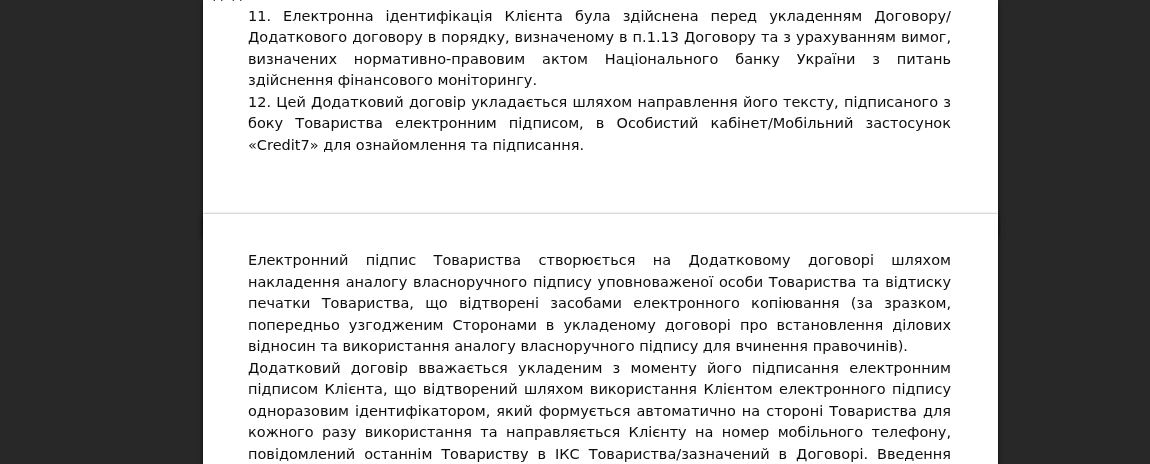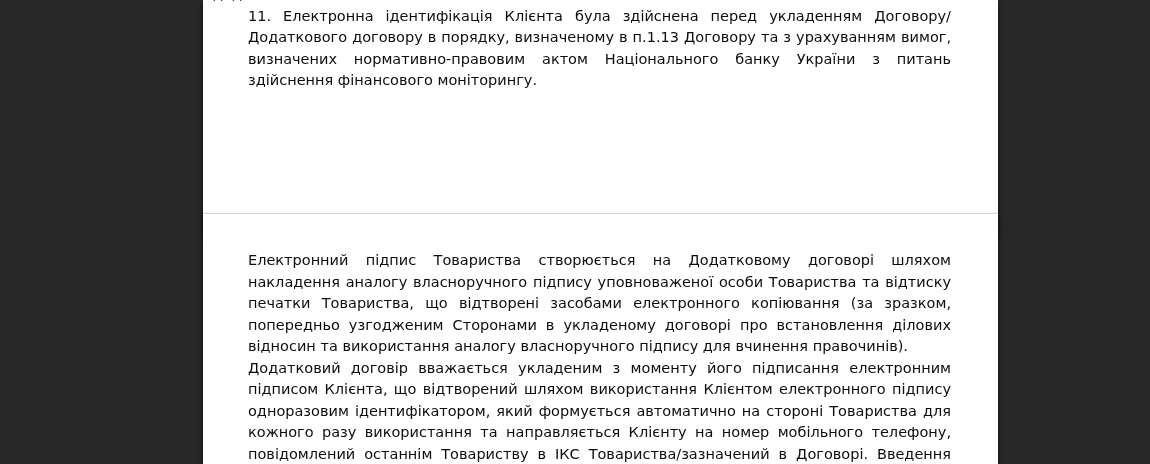--- a/index.html
+++ b/index.html
@@ -57,20 +57,21 @@
 </style>
 </head>
 <body>
 
 <div class="viewer">
 
   <div class="page page-1">
     <div class="page-text">
       <span class="clipped-fragment">додаткового</span>
       <p class="para">11. Електронна ідентифікація Клієнта була здійснена перед укладенням Договору/Додаткового договору в порядку, визначеному в п.1.13 Договору та з урахуванням вимог, визначених нормативно-правовим актом Національного банку України з питань здійснення фінансового моніторингу.</p>
+      <p class="para">12. Цей Додатковий договір укладається шляхом направлення його тексту, підписаного з боку Товариства електронним підписом, в Особистий кабінет/Мобільний застосунок «Credit7» для ознайомлення та підписання.</p>
     </div>
   </div>
 
   <div class="page page-2">
     <div class="page-text">
       <p class="para">Електронний підпис Товариства створюється на Додатковому договорі шляхом накладення аналогу власноручного підпису уповноваженої особи Товариства та відтиску печатки Товариства, що відтворені засобами електронного копіювання (за зразком, попередньо узгодженим Сторонами в укладеному договорі про встановлення ділових відносин та використання аналогу власноручного підпису для вчинення правочинів).</p>
       <p class="para">Додатковий договір вважається укладеним з моменту його підписання електронним підписом Клієнта, що відтворений шляхом використання Клієнтом електронного підпису одноразовим ідентифікатором, який формується автоматично на стороні Товариства для кожного разу використання та направляється Клієнту на номер мобільного телефону, повідомлений останнім Товариству в ІКС Товариства/зазначений в Договорі. Введення Клієнтом коду одноразового ідентифікатора з метою підписання електронним підписом одноразовим ідентифікатором цього</p>
     </div>
   </div>
 

